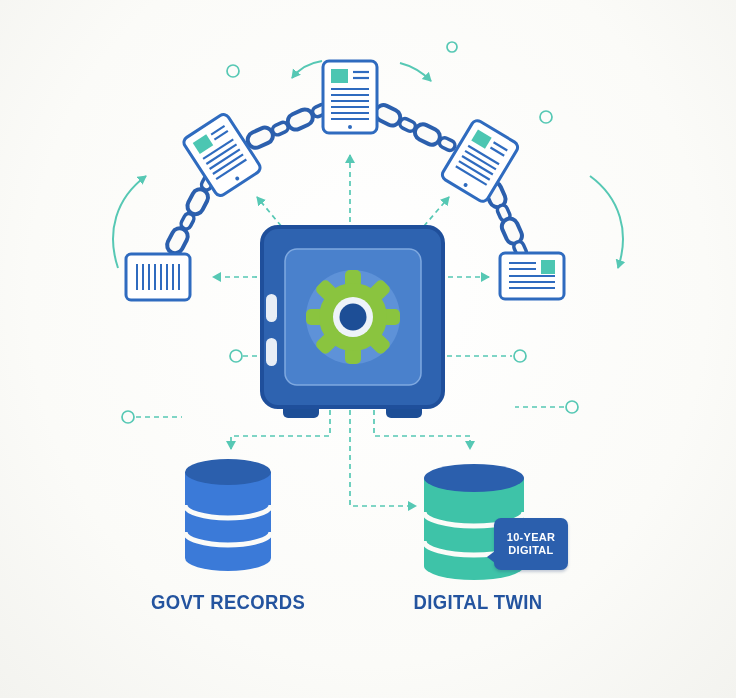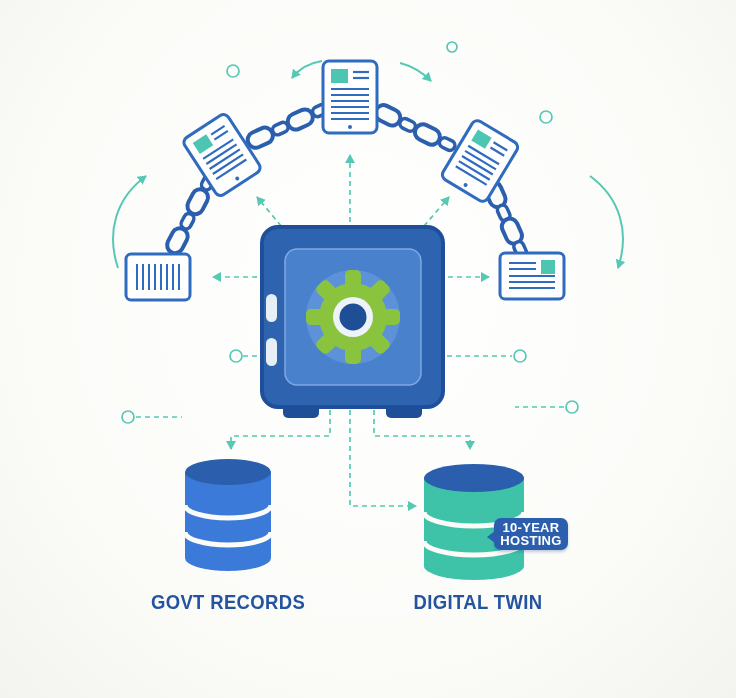--- a/index.html
+++ b/index.html
@@ -11,24 +11,24 @@
   svg{position:absolute;left:0;top:0;}
   .label{
     position:absolute;
     font-weight:700;font-size:21px;color:#24549f;
     letter-spacing:.4px;text-align:center;
     transform:scaleX(.88);
   }
   .label-left{left:118px;top:590px;width:220px;}
   .label-right{left:378px;top:590px;width:200px;}
   .badge{
-    position:absolute;left:494px;top:518px;width:74px;height:32px;
+    position:absolute;left:494px;top:518px;width:74px;height:52px;
     background:#2b5fad;border-radius:7px;color:#ffffff;
     display:flex;flex-direction:column;align-items:center;justify-content:center;
-    font-weight:700;font-size:13px;line-height:13px;letter-spacing:.3px;
+    font-weight:700;font-size:11px;line-height:13px;letter-spacing:.3px;
     box-shadow:0 2px 3px rgba(30,60,110,.25);
   }
   .badge .tail{
     position:absolute;left:-7px;bottom:7px;width:0;height:0;
     border-top:6px solid transparent;border-bottom:6px solid transparent;
     border-right:8px solid #2b5fad;
   }
 </style>
 </head>
 <body>
@@ -213,19 +213,19 @@
     <path d="M424,478 V566 a50,14 0 0 0 100,0 V478" fill="#3ec3a8"></path>
     <path d="M424,512 a50,14 0 0 0 100,0" stroke="#fbfbf8" stroke-width="5" fill="none"></path>
     <path d="M424,541 a50,14 0 0 0 100,0" stroke="#fbfbf8" stroke-width="5" fill="none"></path>
     <ellipse cx="474" cy="478" rx="50" ry="14" fill="#2b5fad"></ellipse>
   </g>
 </svg>
 
 <div class="badge">
   <span class="tail"></span>
   <span>10-YEAR</span>
-  <span>HOSTING</span>
+  <span>DIGITAL</span>
 </div>
 
 <div class="label label-left">GOVT RECORDS</div>
 <div class="label label-right">DIGITAL TWIN</div>
 
 </div>
 
 </body></html>

